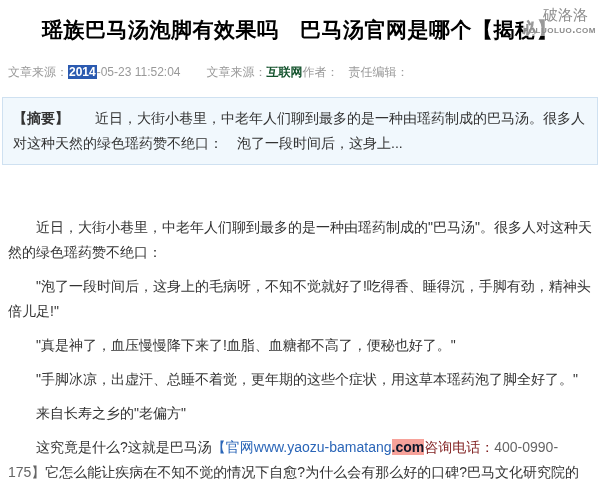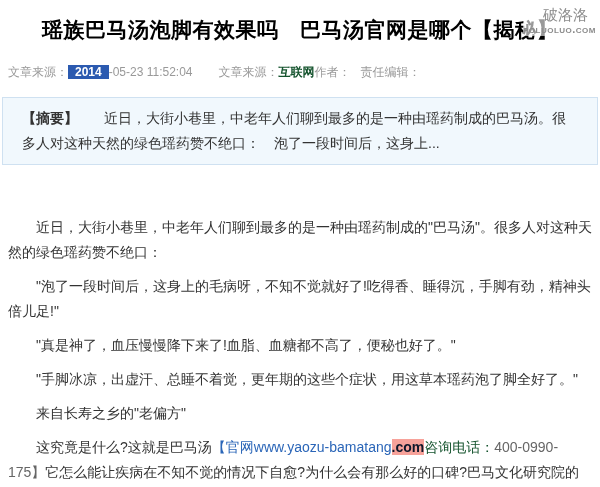--- a/index.html
+++ b/index.html
@@ -28,49 +28,49 @@
   }
   .wm-name { font-size:15px; margin-left:12px; }
   .wm-domain { font-size:11px; font-weight:bold; font-variant:small-caps; letter-spacing:0.5px; }
 
   .meta {
     margin:20px 0 0 8px;
     font-size:12px;
     color:#999;
     white-space:nowrap;
   }
-  .meta .sel { background:#2b5ab0; color:#fff; font-weight:bold; padding:0 7px; }
+  .meta .sel { background:#2b5ab0; color:#fff; font-weight:bold; padding:0 1px; }
   .meta .src-val { color:#14532d; font-weight:bold; }
   .gap-lg { margin-left:26px; }
   .gap-md { }
   .gap-sm { margin-left:10px; }
 
   .abstract {
     margin:16px 2px 0;
     background:#f1f8fd;
     border:1px solid #cfe1f1;
-    padding:8px 19px;
+    padding:8px 10px;
     font-size:14px;
     line-height:25px;
     color:#333;
   }
   .abstract .label { font-weight:bold; margin-right:26px; }
   .abstract .tail { margin-left:14px; }
 
   .content {
     margin:50px 8px 0;
     font-size:14px;
     line-height:25px;
     color:#333;
   }
   .content p { margin:0 0 9px; text-indent:2em; }
 
   .link-blue { color:#2b66b8; }
   .hl { background:#f7a29a; color:#0f172a; font-weight:bold; }
-  .phone-label { color:#14532d; }
+  .phone-label { color:#7f1d1d; }
   .phone { color:#666; }
 </style>
 </head>
 <body>
 
 <div>
 
   <div class="watermark">
     <div class="wm-name">破洛洛</div>
     <div class="wm-domain">poluoluo.com</div>

